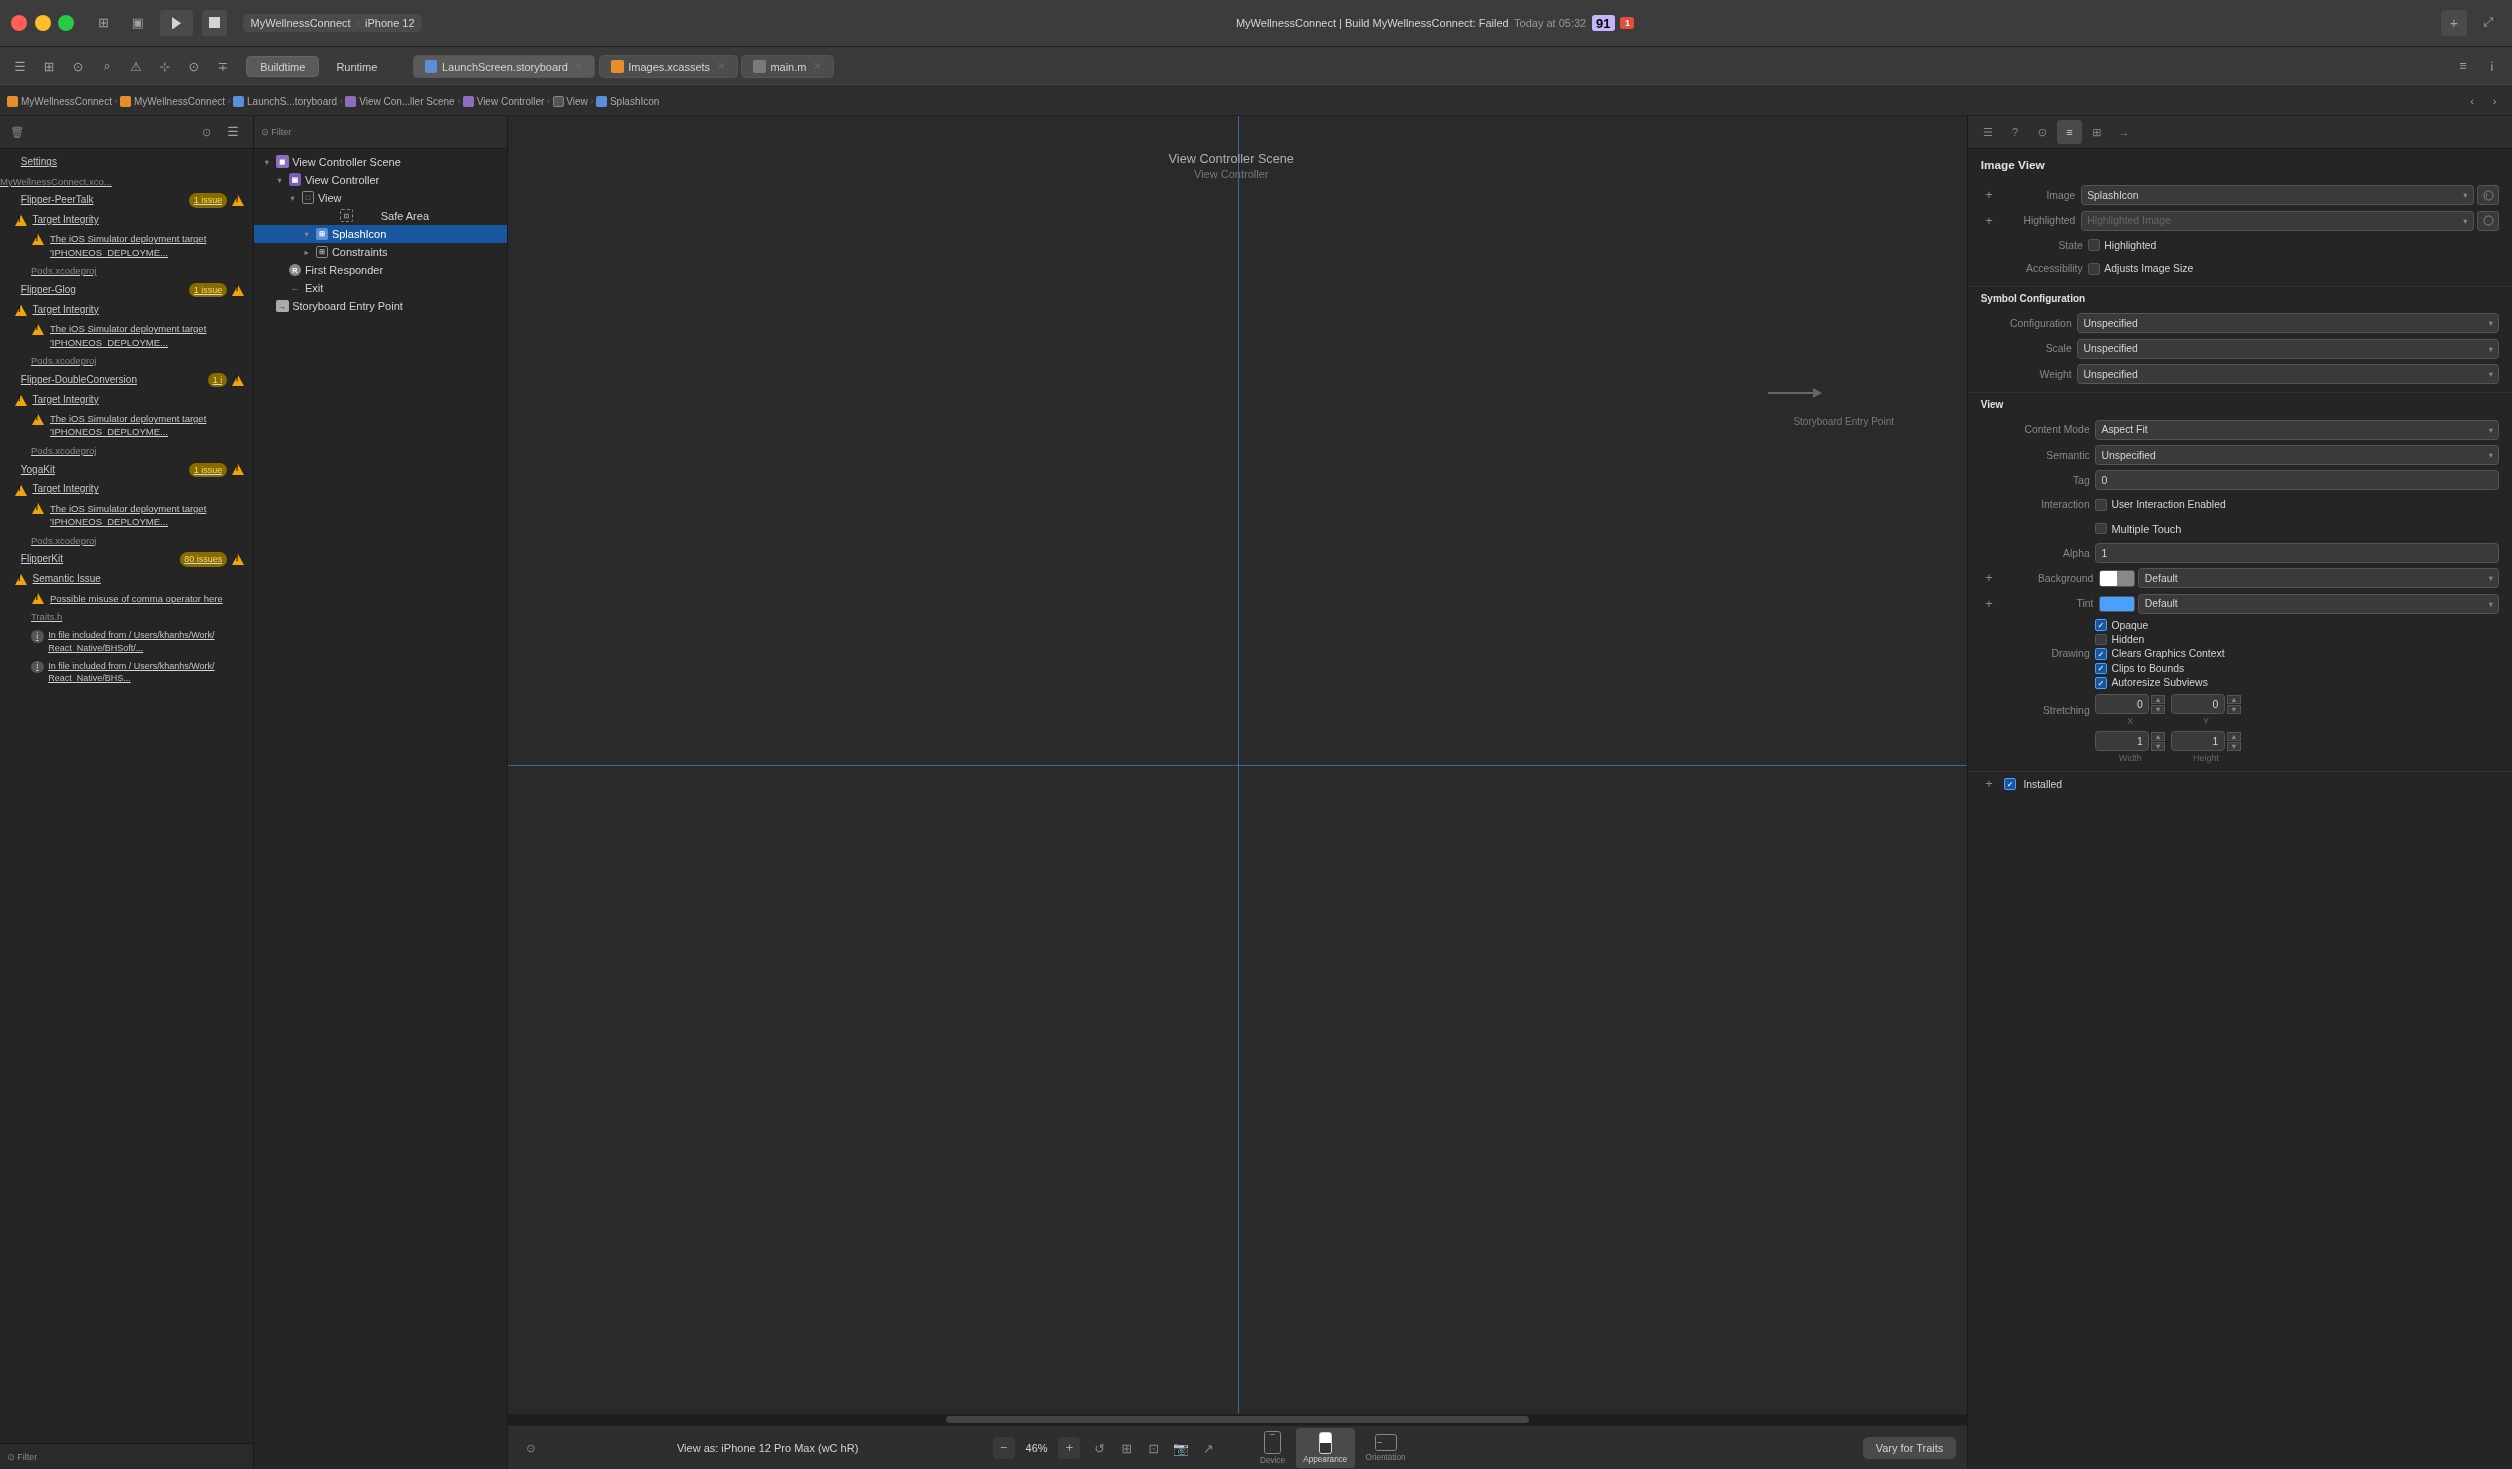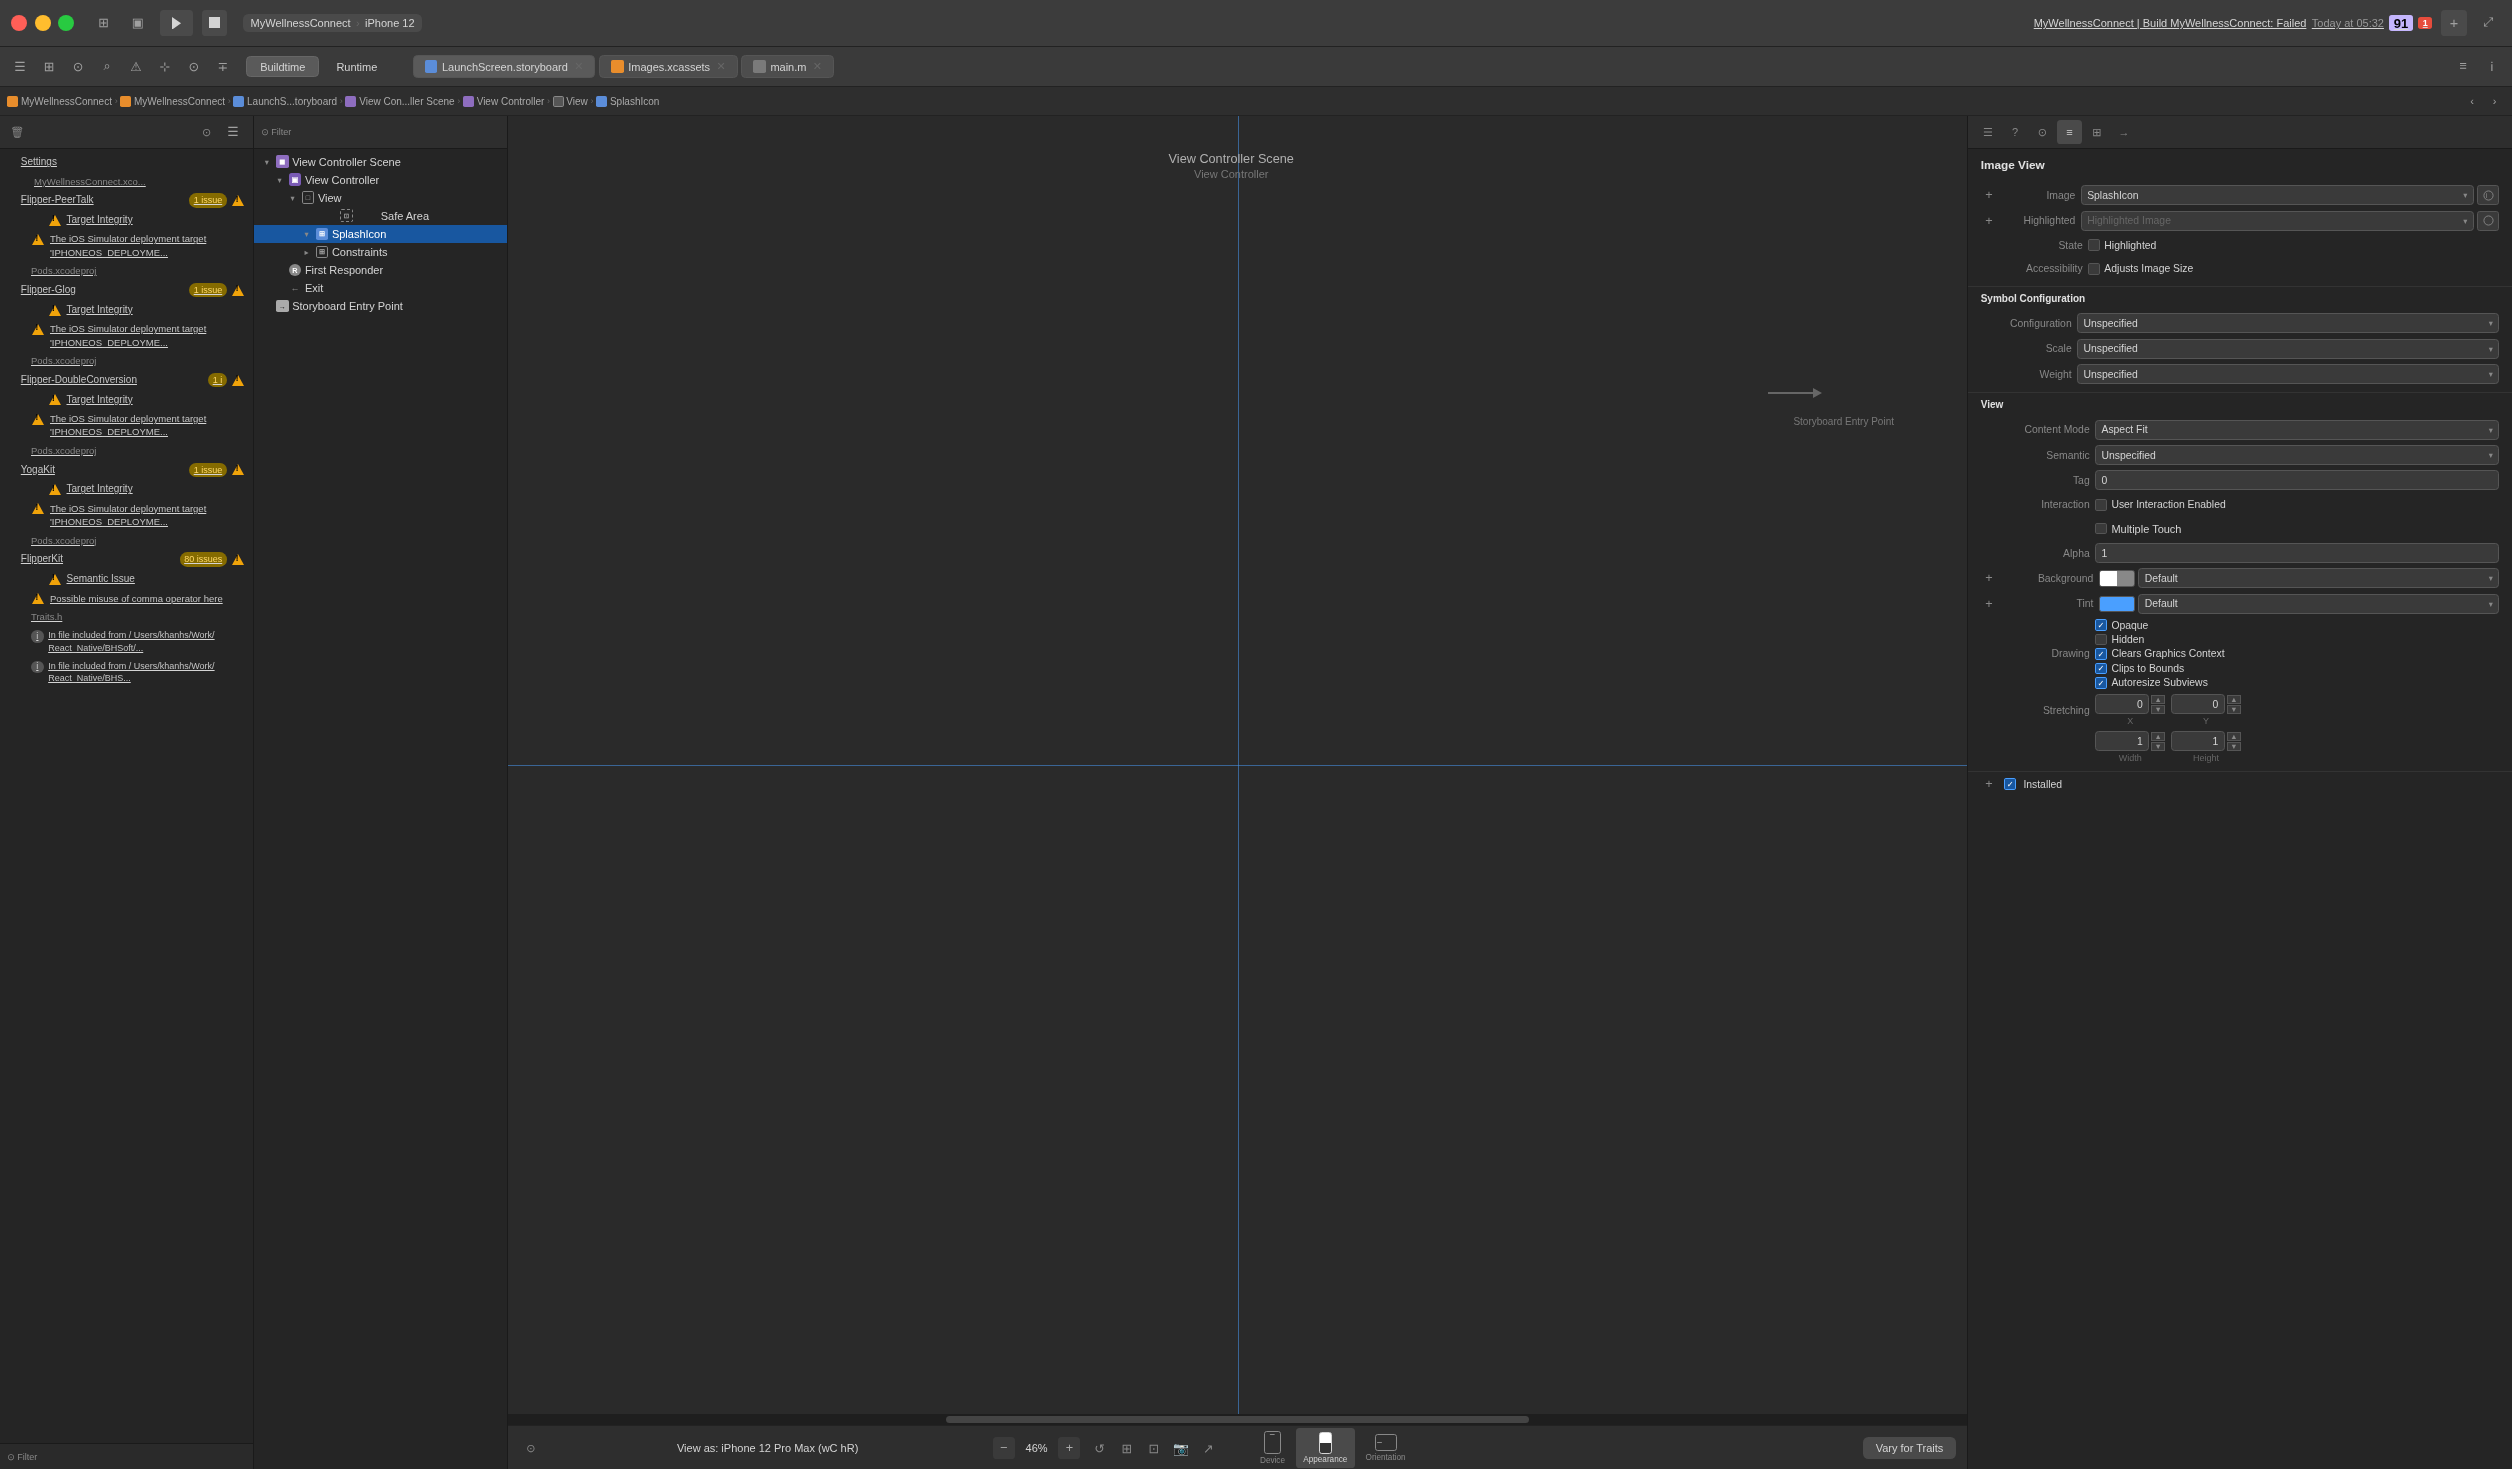--- a/index.html
+++ b/index.html
@@ -81,24 +81,23 @@
       font-size: 11px;
       color: #d4d4d4;
       cursor: pointer;
       margin: 0 7.3px;
     }
     .scheme-selector .device-name { font-size: 11px; color: #d4d4d4; }
     .title-center {
       flex: 1;
       display: flex;
       align-items: center;
-      justify-content: flex-end;
+      justify-content: center;
       font-size: 11px;
       color: #d4d4d4;
-      text-decoration: underline;
     }
     .build-status {
       display: flex;
       align-items: center;
       gap: 5.4px;
     }
     .badge-warning {
       background: #c4b5fd;
       color: #000;
       border-radius: 2.7px;
@@ -237,21 +236,21 @@
     }
     .issue-row {
       display: flex;
       align-items: flex-start;
       padding: 2.7px 7.3px;
       gap: 4.5px;
       cursor: pointer;
       font-size: 10px;
       line-height: 1.4;
     }
-    .issue-indent1 { padding-left: 34px; }
+    .issue-indent1 { padding-left: 0; align-items: flex-end; }
     .issue-indent2 { padding-left: 31px; }
     .warn-icon {
       display: inline-flex;
       align-items: center;
       justify-content: center;
       width: 14.5px;
       height: 12.7px;
       flex-shrink: 0;
       margin-top: 0.9px;
     }

